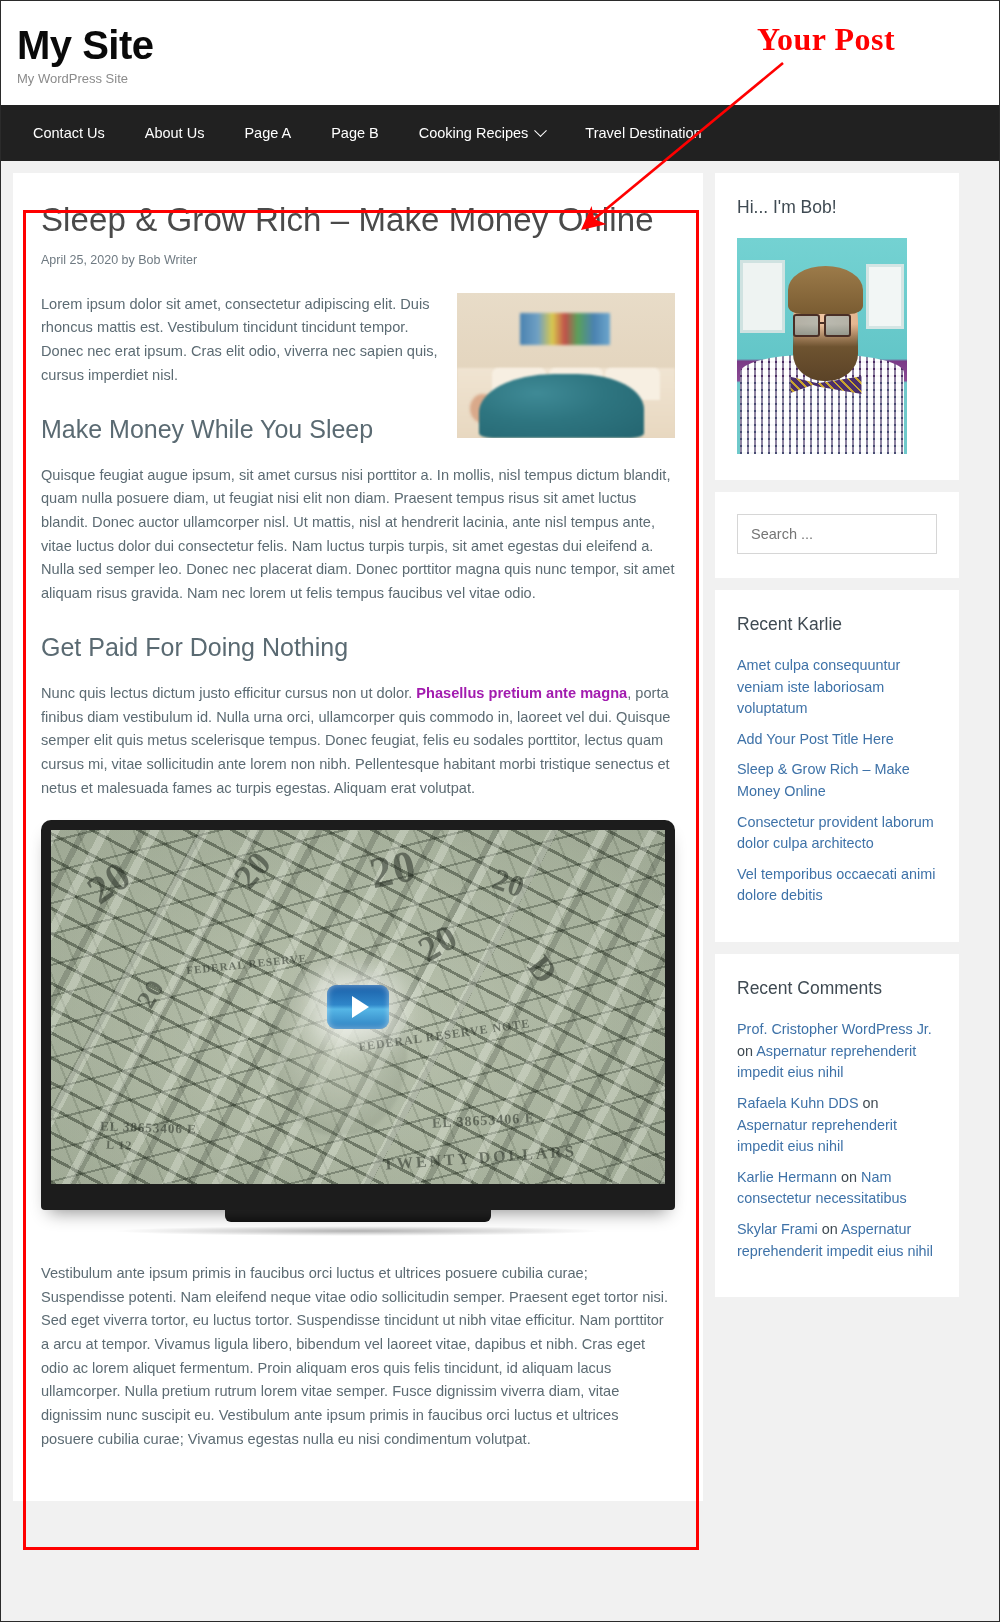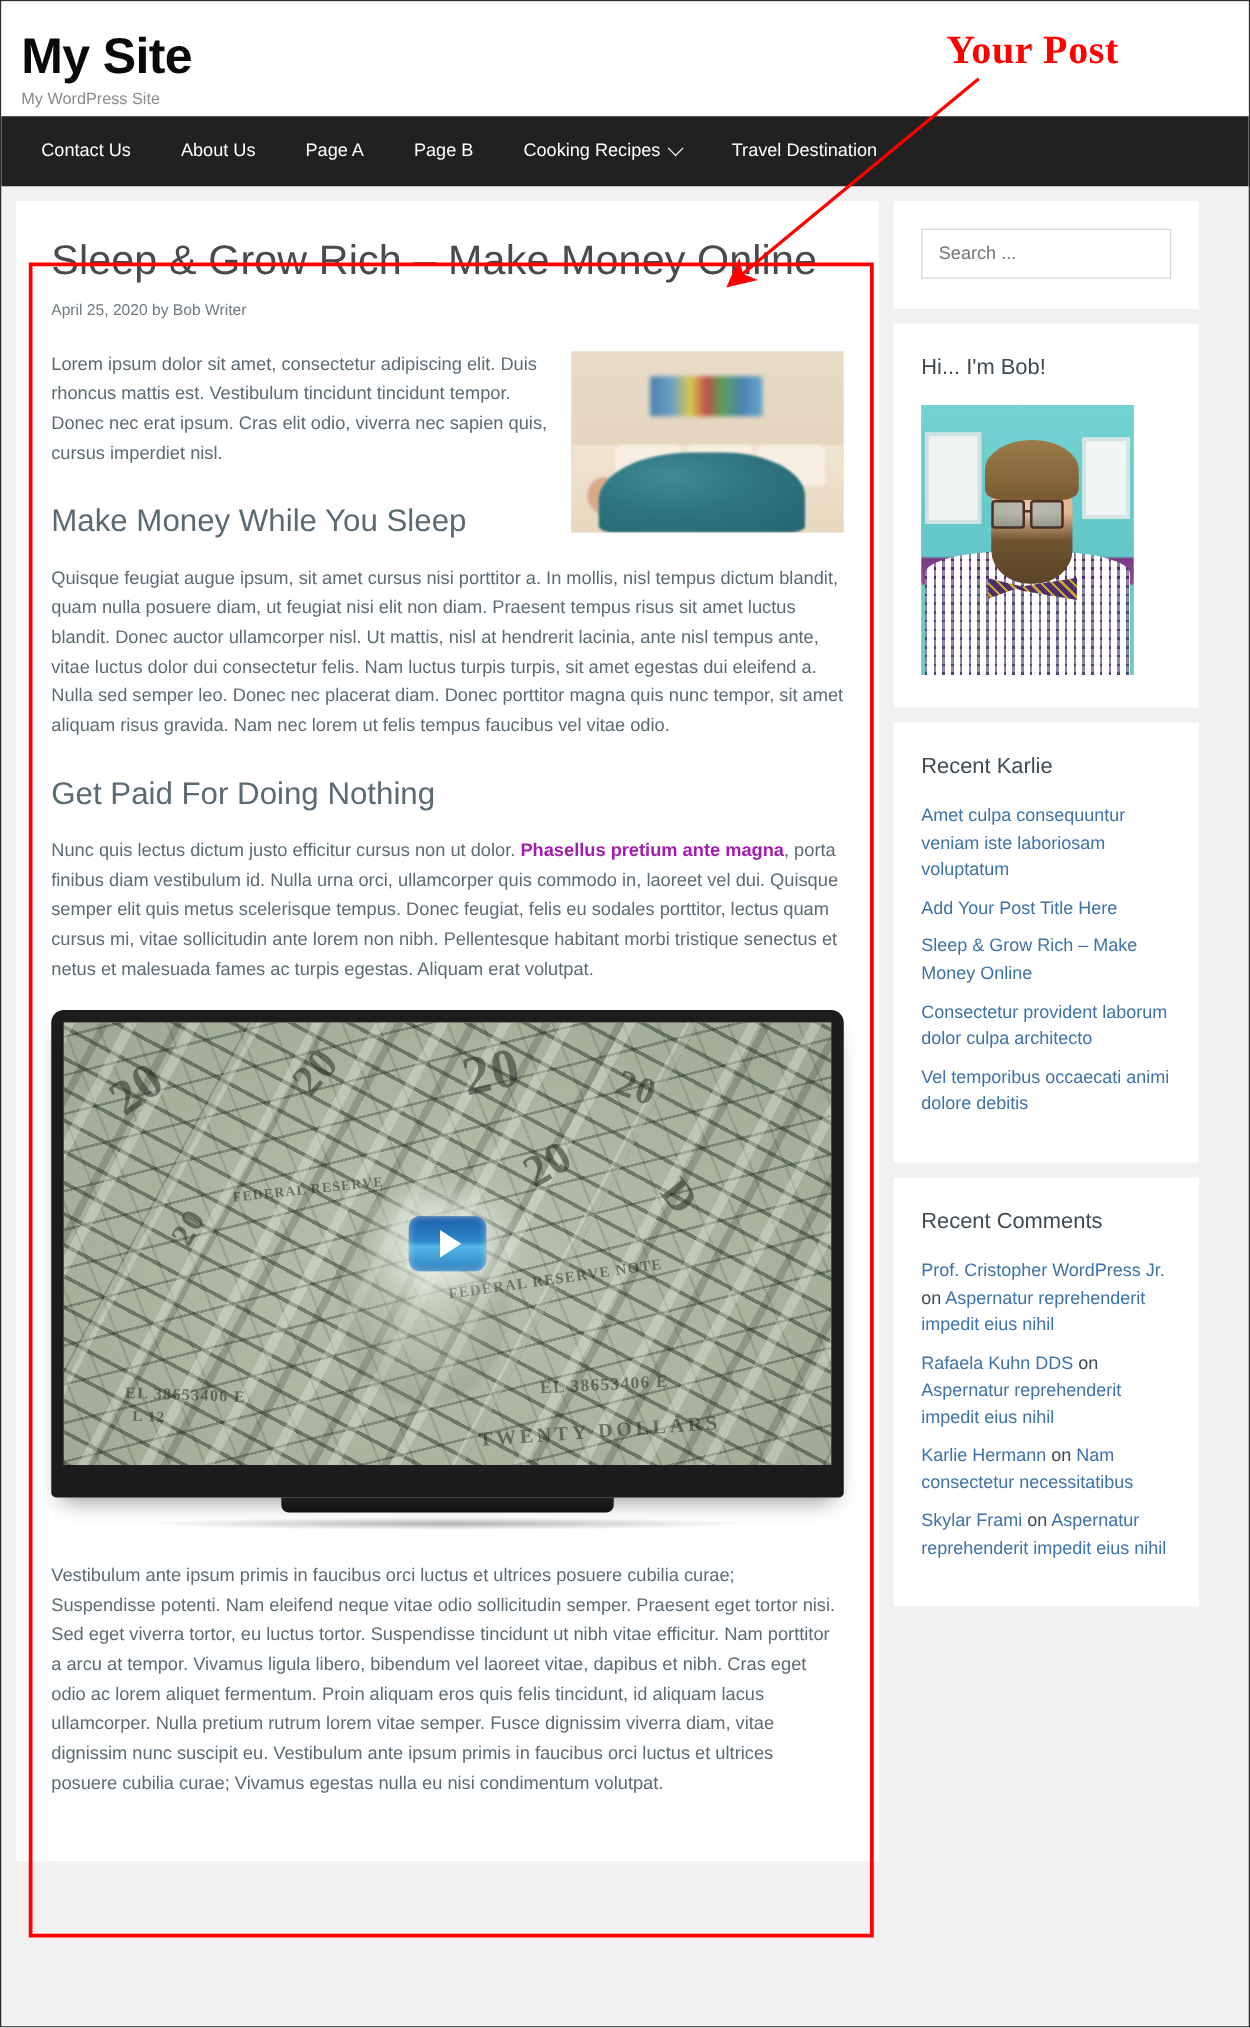--- a/index.html
+++ b/index.html
@@ -14,21 +14,21 @@
     width: 1000px; height: 1622px;
     background: #f1f1f1;
     border: 1px solid #2b2b2b;
     overflow: hidden;
   }
 
   
   .site-header {
     background: #ffffff;
     padding: 22px 0 0 16px;
-    height: 92px;
+    height: 104px;
   }
   .site-title {
     font-size: 40px;
     font-weight: bold;
     color: #0a0a0a;
     letter-spacing: -0.5px;
     line-height: 1.1;
   }
   .site-tagline {
     font-size: 13px;
@@ -403,42 +403,42 @@
           </div>
 
           <p>Vestibulum ante ipsum primis in faucibus orci luctus et ultrices posuere cubilia curae; Suspendisse potenti. Nam eleifend neque vitae odio sollicitudin semper. Praesent eget tortor nisi. Sed eget viverra tortor, eu luctus tortor. Suspendisse tincidunt ut nibh vitae efficitur. Nam porttitor a arcu at tempor. Vivamus ligula libero, bibendum vel laoreet vitae, dapibus et nibh. Cras eget odio ac lorem aliquet fermentum. Proin aliquam eros quis felis tincidunt, id aliquam lacus ullamcorper. Nulla pretium rutrum lorem vitae semper. Fusce dignissim viverra diam, vitae dignissim nunc suscipit eu. Vestibulum ante ipsum primis in faucibus orci luctus et ultrices posuere cubilia curae; Vivamus egestas nulla eu nisi condimentum volutpat.</p>
 
         </div>
       </article>
     </main>
 
     <aside class="sidebar-col">
 
-      <section class="widget widget-search">
-        <input class="search-box" type="text" placeholder="Search ..." style="">
-      </section>
-
       <section class="widget">
         <h3 class="widget-title">Hi... I'm Bob!</h3>
         <div class="avatar">
           <div class="av-wall"></div>
           <div class="av-win-l"></div>
           <div class="av-win-r"></div>
           <div class="av-body"></div>
           <div class="av-neck"></div>
           <div class="av-head"></div>
           <div class="av-hair"></div>
           <div class="av-beard"></div>
           <div class="av-glass-l"></div>
           <div class="av-glass-r"></div>
           <div class="av-bridge"></div>
           <div class="av-bow"></div>
         </div>
       </section>
 
+      <section class="widget widget-search">
+        <input class="search-box" type="text" placeholder="Search ..." style="">
+      </section>
+
       <section class="widget">
         <h3 class="widget-title">Recent Karlie</h3>
         <ul class="link-list">
           <li><a href="#">Amet culpa consequuntur veniam iste laboriosam voluptatum</a></li>
           <li><a href="#">Add Your Post Title Here</a></li>
           <li><a href="#">Sleep &amp; Grow Rich – Make Money Online</a></li>
           <li><a href="#">Consectetur provident laborum dolor culpa architecto</a></li>
           <li><a href="#">Vel temporibus occaecati animi dolore debitis</a></li>
         </ul>
       </section>

